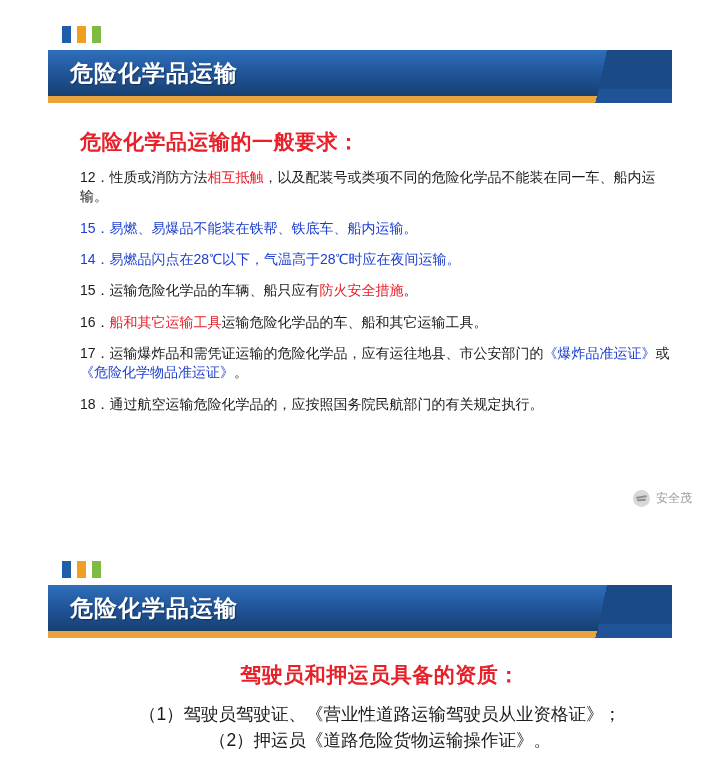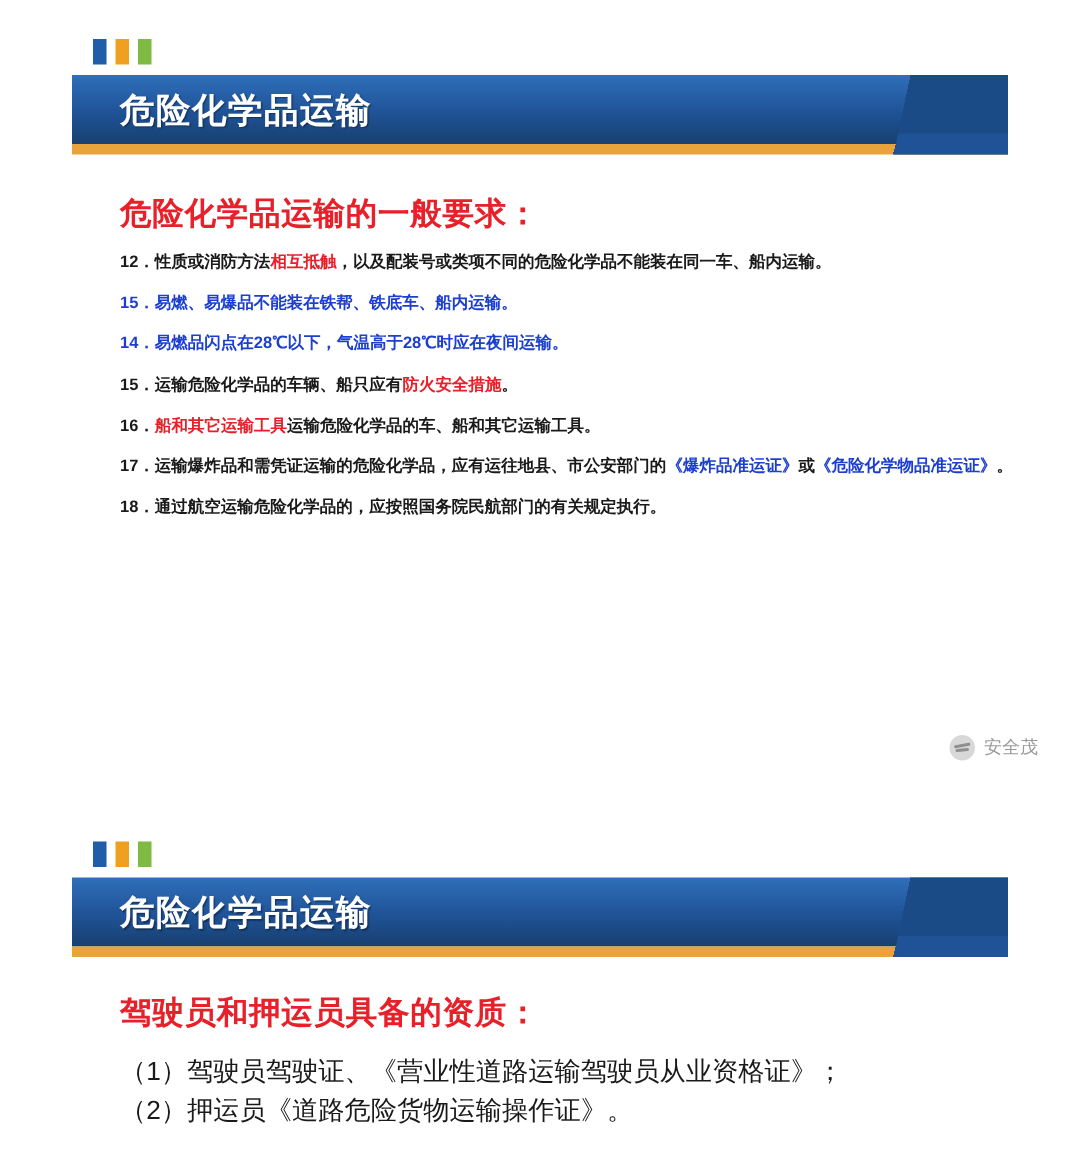--- a/index.html
+++ b/index.html
@@ -46,21 +46,21 @@
   
   .titlebar {
     position: absolute;
     left: 48px;
     width: 624px;
     height: 46px;
     background: linear-gradient(to bottom, #2f6fba 0%, #1f5296 55%, #17406f 100%);
     display: flex;
     align-items: center;
     box-sizing: border-box;
-    padding-left: 32px;
+    padding-left: 22px;
     overflow: hidden;
   }
   .titlebar .title-text {
     color: #ffffff;
     font-size: 23px;
     font-weight: bold;
     letter-spacing: 1px;
     text-shadow: 1px 1px 1px rgba(0,0,0,0.35);
   }
   
@@ -104,24 +104,23 @@
   }
   .sect-heading {
     color: #e8202a;
     font-size: 21px;
     font-weight: bold;
     margin: 0 0 12px 0;
     letter-spacing: 0.5px;
   }
   .para {
     color: #1a1a1a;
-    font-size: 11px;
+    font-size: 14px;
     line-height: 1.38;
     margin: 12px 0 2px 0;
-    font-weight: bold;
   }
   .para.blue { color: #1d3fd0; }
   .hl-red { color: #e8202a; }
   .hl-blue { color: #1d3fd0; }
 
   
   .watermark {
     position: absolute;
     right: 28px;
     display: flex;
@@ -232,21 +231,21 @@
       <span class="tick orange"></span>
       <span class="tick green"></span>
     </div>
 
     <div class="titlebar" style="top: 40px;">
       <span class="title-text">危险化学品运输</span>
     </div>
     <div class="wedge" style="top: 40px;"></div>
     <div class="accentbar" style="top: 86px;"></div>
 
-    <div class="body-area" style="top: 116px;">
+    <div class="body-area" style="top: 116px; text-align: center;">
       <div class="sect-heading">驾驶员和押运员具备的资质：</div>
 
       <p class="list-item" style="margin-top:12px;">
         <span>（1）驾驶员驾驶证、《营业性道路运输驾驶员从业资格证》；</span>
       </p>
 
       <p class="list-item">
         <span>（2）押运员《道路危险货物运输操作证》。</span>
       </p>
     </div>

